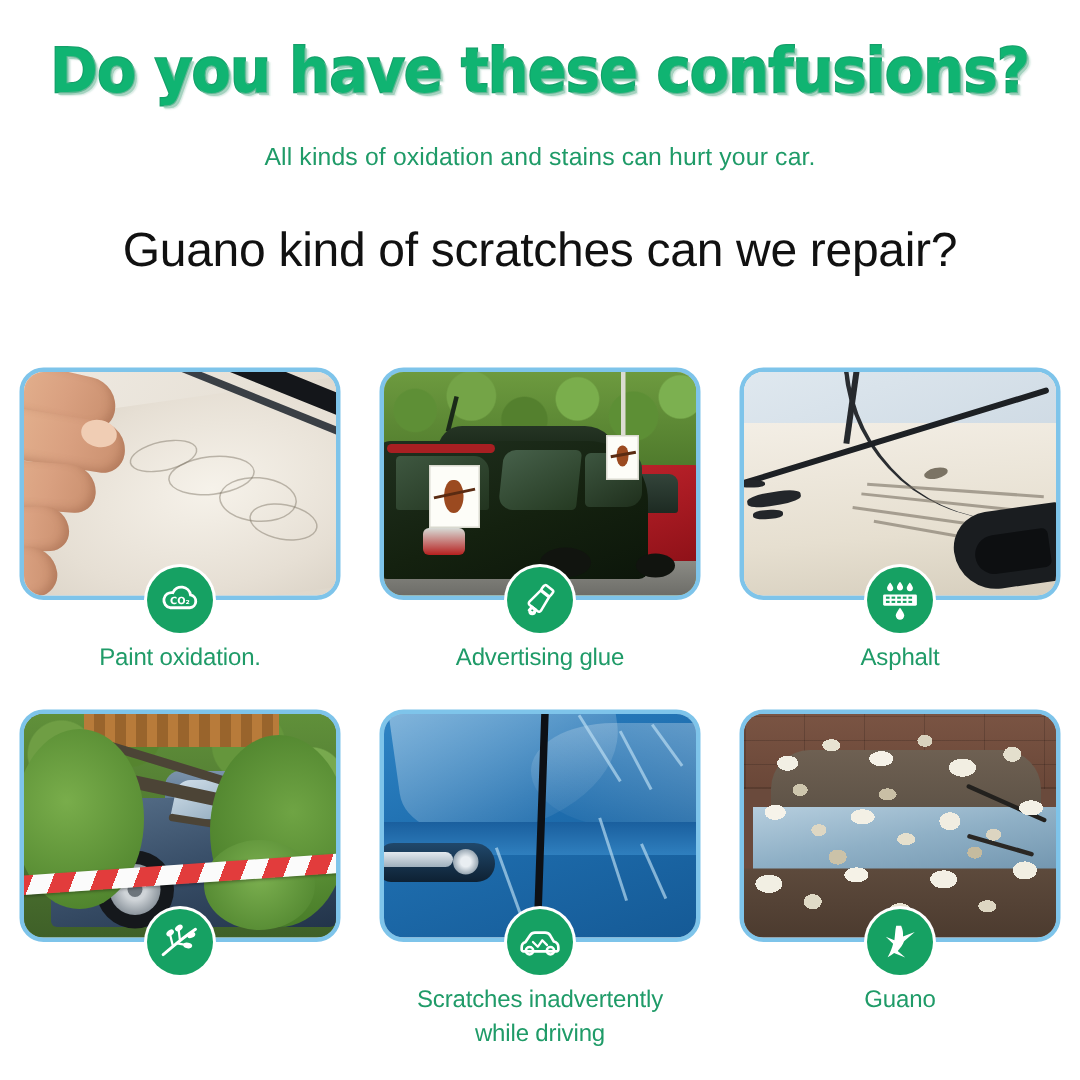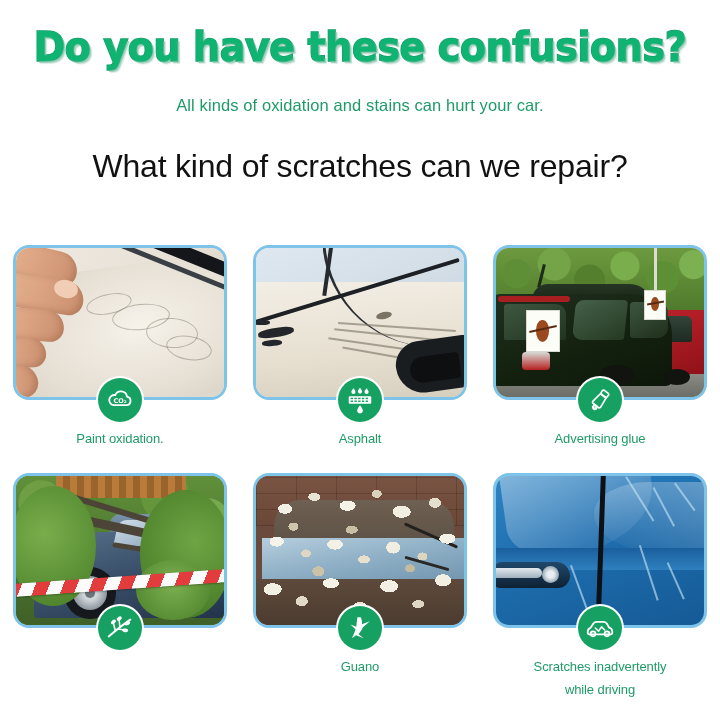--- a/index.html
+++ b/index.html
@@ -111,21 +111,21 @@
     align-items: center;
     justify-content: center;
     z-index: 4;
     box-shadow: 0 0 0 2px #ffffff;
   }
   .badge svg { display: block; }
 
   .caption {
     margin-top: 5px;
     text-align: center;
-    font-size: 13px;
+    font-size: 16px;
     line-height: 23px;
     color: #1f9b68;
     max-width: 212px;
     letter-spacing: -0.1px;
   }
   .cell.wide .caption { max-width: 240px; }
 
   
 
   
@@ -467,21 +467,21 @@
 </style>
 </head>
 <body>
 
 <div id="page">
 
   <div class="hero-title">Do you have these confusions?</div>
 
   <div class="hero-subtitle">All kinds of oxidation and stains can hurt your car.</div>
 
-  <div class="hero-question">What kind of scratches can we repair?</div>
+  <div class="hero-question">Guano kind of scratches can we repair?</div>
 
   <div class="grid">
 
     <div class="cell">
       <div class="thumb">
         <div class="photo p-oxid">
           <div class="panel"></div>
           <div class="trim"></div>
           <div class="trim2"></div>
           <div class="scr s1"></div>
@@ -498,64 +498,20 @@
           </div>
         </div>
       </div>
       <div class="badge">
         <svg width="30" height="30" viewBox="0 0 32 32" aria-hidden="true">
           <path d="M9 21.5h14a4.6 4.6 0 0 0 .5-9.1 6.6 6.6 0 0 0-12.6-1.6A4.9 4.9 0 0 0 9 21.5z" fill="none" stroke="#ffffff" stroke-width="2"></path>
           <text x="16" y="19" font-family="DejaVu Sans, sans-serif" font-size="7" font-weight="700" fill="#ffffff" text-anchor="middle">CO₂</text>
         </svg>
       </div>
       <div class="caption">Paint oxidation.</div>
-    </div>
-
-    <div class="cell">
-      <div class="thumb">
-        <div class="photo p-asph">
-          <div class="skyref"></div>
-          <div class="body"></div>
-          <div class="curve"></div>
-          <div class="edge"></div>
-          <div class="edge2"></div>
-          <div class="tar t1"></div>
-          <div class="tar t2"></div>
-          <div class="tar t3"></div>
-          <div class="sc c1"></div>
-          <div class="sc c2"></div>
-          <div class="sc c3"></div>
-          <div class="sc c4"></div>
-          <div class="chip"></div>
-          <div class="lamp"></div>
-          <div class="lampIn"></div>
-        </div>
-      </div>
-      <div class="badge">
-        <svg width="30" height="30" viewBox="0 0 32 32" aria-hidden="true">
-          <path d="M9 3.5c0 0-2.2 2.6-2.2 4a2.2 2.2 0 0 0 4.4 0c0-1.4-2.2-4-2.2-4z" fill="#fff"></path>
-          <path d="M16 3c0 0-2.2 2.6-2.2 4a2.2 2.2 0 0 0 4.4 0c0-1.4-2.2-4-2.2-4z" fill="#fff"></path>
-          <path d="M23 3.5c0 0-2.2 2.6-2.2 4a2.2 2.2 0 0 0 4.4 0c0-1.4-2.2-4-2.2-4z" fill="#fff"></path>
-          <rect x="4" y="12" width="24" height="8" rx="1" fill="#fff"></rect>
-          <g fill="#16a163">
-            <rect x="6" y="13.6" width="2.6" height="1.5"></rect>
-              <rect x="10" y="13.6" width="2.6" height="1.5"></rect>
-            <rect x="14" y="13.6" width="2.6" height="1.5"></rect>
-              <rect x="18" y="13.6" width="2.6" height="1.5"></rect>
-            <rect x="22" y="13.6" width="2.6" height="1.5"></rect>
-            <rect x="6" y="16.6" width="2.6" height="1.5"></rect>
-              <rect x="10" y="16.6" width="2.6" height="1.5"></rect>
-            <rect x="14" y="16.6" width="2.6" height="1.5"></rect>
-              <rect x="18" y="16.6" width="2.6" height="1.5"></rect>
-            <rect x="22" y="16.6" width="2.6" height="1.5"></rect>
-          </g>
-          <path d="M16 21.5c0 0-3 3.7-3 5.6a3 3 0 0 0 6 0c0-1.9-3-5.6-3-5.6z" fill="#fff"></path>
-        </svg>
-      </div>
-      <div class="caption">Asphalt</div>
     </div>
 
     <div class="cell">
       <div class="thumb">
         <div class="photo p-glue">
           <div class="sky"></div>
           <div class="hedge"></div>
           <div class="pole"></div>
           <div class="ground"></div>
           <div class="carR"></div>
@@ -586,20 +542,64 @@
             <rect x="14.3" y="23.3" width="3.4" height="3.2" fill="none" stroke="#fff" stroke-width="1.6"></rect>
           </g>
           <circle cx="10.5" cy="24" r="2" fill="none" stroke="#fff" stroke-width="1.6"></circle>
         </svg>
       </div>
       <div class="caption">Advertising glue</div>
     </div>
 
     <div class="cell">
       <div class="thumb">
+        <div class="photo p-asph">
+          <div class="skyref"></div>
+          <div class="body"></div>
+          <div class="curve"></div>
+          <div class="edge"></div>
+          <div class="edge2"></div>
+          <div class="tar t1"></div>
+          <div class="tar t2"></div>
+          <div class="tar t3"></div>
+          <div class="sc c1"></div>
+          <div class="sc c2"></div>
+          <div class="sc c3"></div>
+          <div class="sc c4"></div>
+          <div class="chip"></div>
+          <div class="lamp"></div>
+          <div class="lampIn"></div>
+        </div>
+      </div>
+      <div class="badge">
+        <svg width="30" height="30" viewBox="0 0 32 32" aria-hidden="true">
+          <path d="M9 3.5c0 0-2.2 2.6-2.2 4a2.2 2.2 0 0 0 4.4 0c0-1.4-2.2-4-2.2-4z" fill="#fff"></path>
+          <path d="M16 3c0 0-2.2 2.6-2.2 4a2.2 2.2 0 0 0 4.4 0c0-1.4-2.2-4-2.2-4z" fill="#fff"></path>
+          <path d="M23 3.5c0 0-2.2 2.6-2.2 4a2.2 2.2 0 0 0 4.4 0c0-1.4-2.2-4-2.2-4z" fill="#fff"></path>
+          <rect x="4" y="12" width="24" height="8" rx="1" fill="#fff"></rect>
+          <g fill="#16a163">
+            <rect x="6" y="13.6" width="2.6" height="1.5"></rect>
+              <rect x="10" y="13.6" width="2.6" height="1.5"></rect>
+            <rect x="14" y="13.6" width="2.6" height="1.5"></rect>
+              <rect x="18" y="13.6" width="2.6" height="1.5"></rect>
+            <rect x="22" y="13.6" width="2.6" height="1.5"></rect>
+            <rect x="6" y="16.6" width="2.6" height="1.5"></rect>
+              <rect x="10" y="16.6" width="2.6" height="1.5"></rect>
+            <rect x="14" y="16.6" width="2.6" height="1.5"></rect>
+              <rect x="18" y="16.6" width="2.6" height="1.5"></rect>
+            <rect x="22" y="16.6" width="2.6" height="1.5"></rect>
+          </g>
+          <path d="M16 21.5c0 0-3 3.7-3 5.6a3 3 0 0 0 6 0c0-1.9-3-5.6-3-5.6z" fill="#fff"></path>
+        </svg>
+      </div>
+      <div class="caption">Asphalt</div>
+    </div>
+
+    <div class="cell">
+      <div class="thumb">
         <div class="photo p-branch">
           <div class="bg"></div>
           <div class="fence"></div>
           <div class="cabin"></div>
           <div class="car"></div>
           <div class="glass"></div>
           <div class="glass2"></div>
           <div class="wheel"></div>
           <div class="rim"></div>
           <div class="limb l1"></div>
@@ -618,43 +618,20 @@
           <path d="M16 15 L15 7" fill="none" stroke="#fff" stroke-width="1.6" stroke-linecap="round"></path>
           <path d="M14 17 L20 18" fill="none" stroke="#fff" stroke-width="1.6" stroke-linecap="round"></path>
           <ellipse cx="9" cy="9.5" rx="3" ry="2" fill="#fff" transform="rotate(-40 9 9.5)"></ellipse>
           <ellipse cx="15.2" cy="6" rx="3" ry="2" fill="#fff" transform="rotate(-35 15.2 6)"></ellipse>
           <ellipse cx="21.5" cy="18.5" rx="3.2" ry="2" fill="#fff" transform="rotate(10 21.5 18.5)"></ellipse>
           <ellipse cx="24" cy="11" rx="3" ry="2" fill="#fff" transform="rotate(-25 24 11)"></ellipse>
         </svg>
       </div>
     </div>
 
-    <div class="cell">
-      <div class="thumb">
-        <div class="photo p-guano">
-          <div class="wall"></div>
-          <div class="roof"></div>
-          <div class="glass"></div>
-          <div class="hood"></div>
-          <div class="wiper"></div>
-          <div class="wiper2"></div>
-          <div class="splat"></div>
-        </div>
-      </div>
-      <div class="badge">
-        <svg width="30" height="30" viewBox="0 0 32 32" aria-hidden="true">
-          <path d="M16.8 4.5 c1.2 2.6 1.6 5.2 1.3 7.6 l8.4-3.2 -7.6 6.6
-                   c-0.9 2.4 -2.4 4.7 -4.5 6.9 l5.3 4.6 -7.9-3.2
-                   c-1.4 1.1 -2.9 2.1 -4.6 3 1.9-3.4 3.2-6.6 3.9-9.6
-                   l-5.2-4.9 6.1 2.4 c0.6-3.6 0.5-7 1.3-10.2 z" fill="#ffffff"></path>
-        </svg>
-      </div>
-      <div class="caption">Guano</div>
-    </div>
-
     <div class="cell wide">
       <div class="thumb">
         <div class="photo p-blue">
           <div class="hi"></div>
           <div class="hi2"></div>
           <div class="band"></div>
           <div class="sc s1"></div>
           <div class="sc s2"></div>
           <div class="sc s3"></div>
           <div class="sc s4"></div>
@@ -673,14 +650,37 @@
                    a1.4 1.4 0 0 1-1.4 1.4 H5.4 A1.4 1.4 0 0 1 4 22.3 z" fill="none" stroke="#fff" stroke-width="1.9" stroke-linejoin="round"></path>
           <circle cx="9.6" cy="23.2" r="2.6" fill="none" stroke="#fff" stroke-width="1.8"></circle>
           <circle cx="24.4" cy="23.2" r="2.6" fill="none" stroke="#fff" stroke-width="1.8"></circle>
           <path d="M12 17 L15.4 20.4 L18.6 15.8 L22 19.2" fill="none" stroke="#fff" stroke-width="1.6" stroke-linecap="round" stroke-linejoin="round"></path>
         </svg>
       </div>
       <div class="caption" style="white-space:pre-line;">Scratches inadvertently
 while driving</div>
     </div>
 
+    <div class="cell">
+      <div class="thumb">
+        <div class="photo p-guano">
+          <div class="wall"></div>
+          <div class="roof"></div>
+          <div class="glass"></div>
+          <div class="hood"></div>
+          <div class="wiper"></div>
+          <div class="wiper2"></div>
+          <div class="splat"></div>
+        </div>
+      </div>
+      <div class="badge">
+        <svg width="30" height="30" viewBox="0 0 32 32" aria-hidden="true">
+          <path d="M16.8 4.5 c1.2 2.6 1.6 5.2 1.3 7.6 l8.4-3.2 -7.6 6.6
+                   c-0.9 2.4 -2.4 4.7 -4.5 6.9 l5.3 4.6 -7.9-3.2
+                   c-1.4 1.1 -2.9 2.1 -4.6 3 1.9-3.4 3.2-6.6 3.9-9.6
+                   l-5.2-4.9 6.1 2.4 c0.6-3.6 0.5-7 1.3-10.2 z" fill="#ffffff"></path>
+        </svg>
+      </div>
+      <div class="caption">Guano</div>
+    </div>
+
   </div>
 </div>
 
 </body></html>

